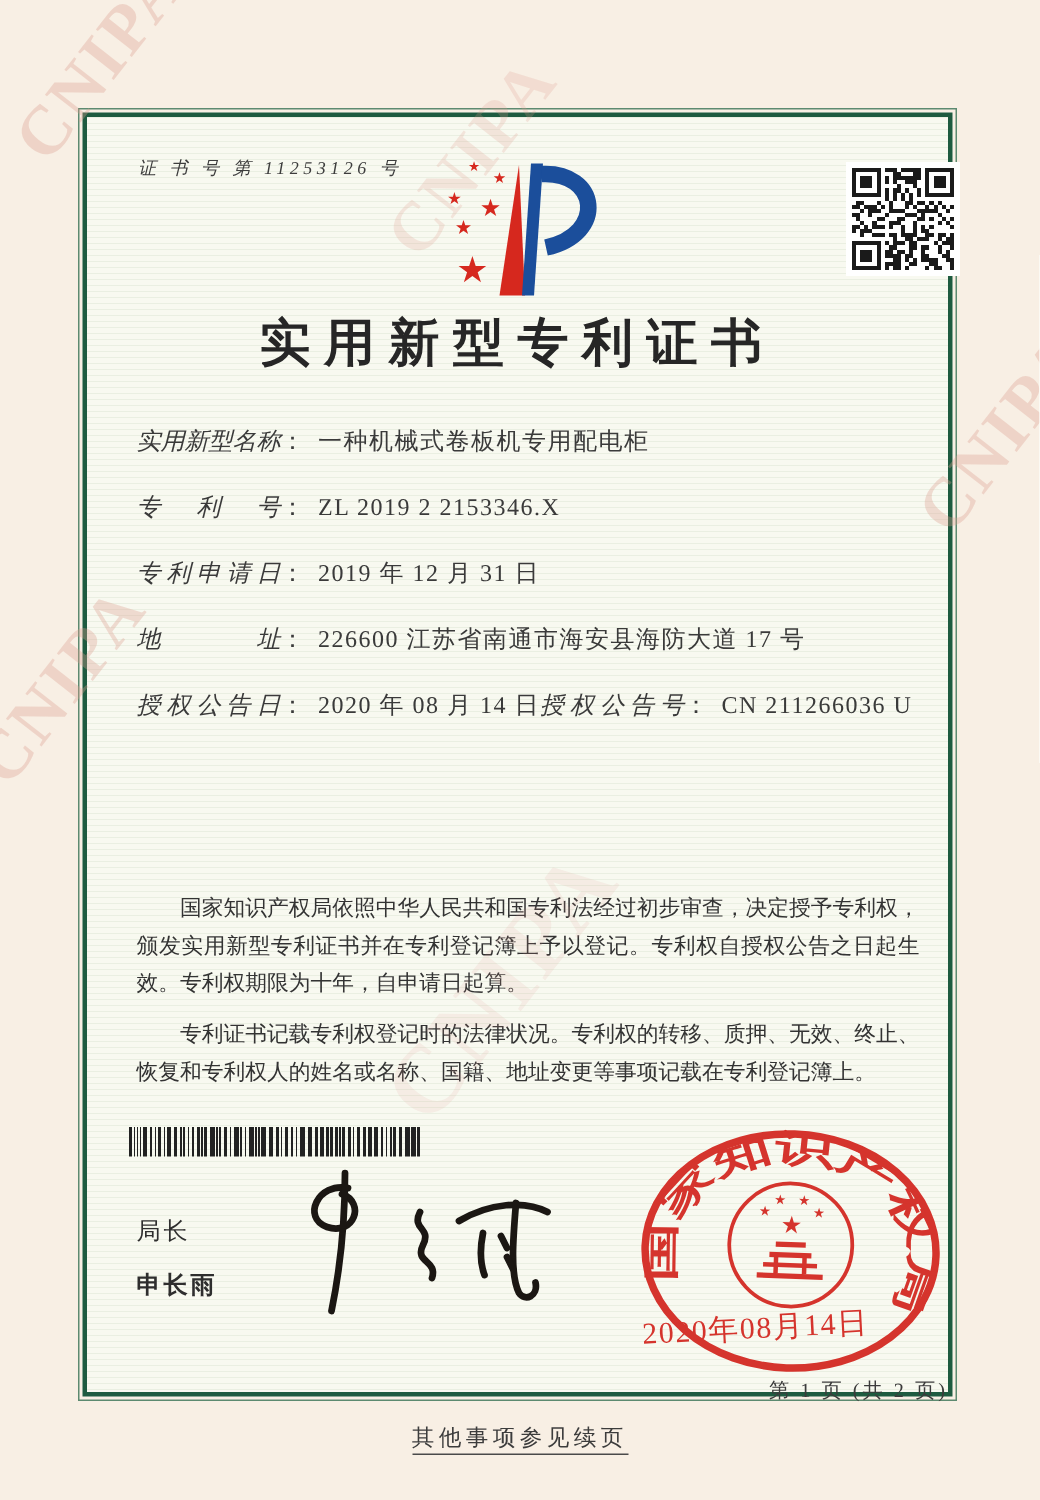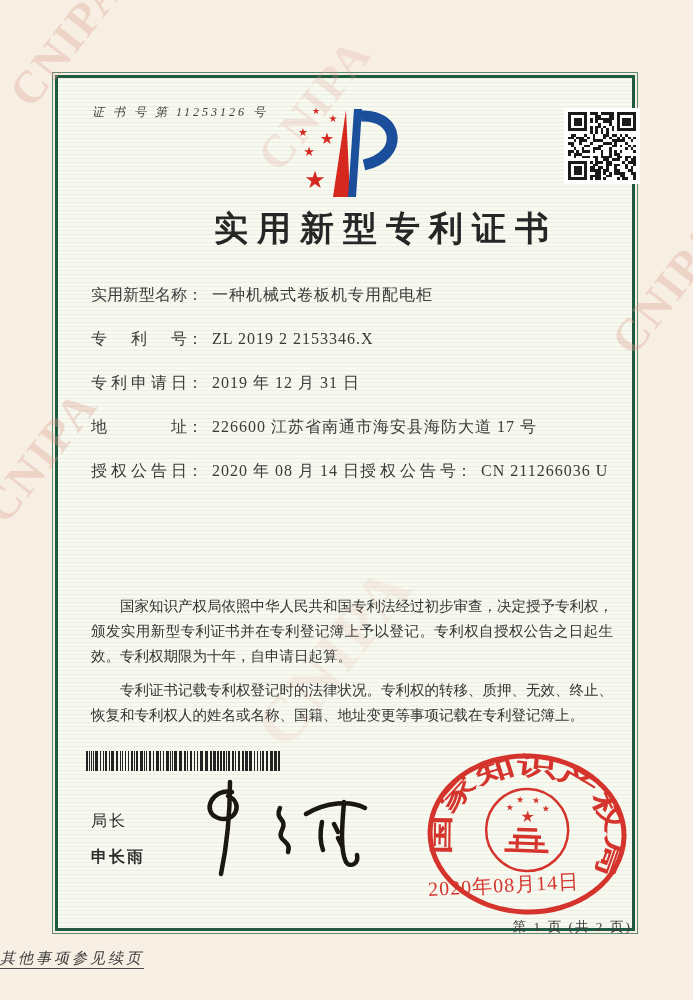--- a/index.html
+++ b/index.html
@@ -30,28 +30,29 @@
   }
   
   .cert-no {
     position:absolute; left:34px; top:26px;
     font-size:12px; letter-spacing:3px; color:#3d3d3d;font-style:italic;
   }
   .logo { position:absolute; left:225px; top:16px; width:128px; height:108px; }
   .qr   { position:absolute; left:506px; top:30px; width:76px; height:76px; background:#fff; }
   .title {
     position:absolute; left:0; top:128px; width:100%; text-align:center;
-    font-size:34px; font-weight:bold; letter-spacing:9px; color:#262626;margin-left:41px;
+    font-size:34px; font-weight:bold; letter-spacing:9px; color:#262626;
   }
   
   .fields { position:absolute; left:33px; top:206px; width:525px; color:#3a3a3a; }
   .field-row { font-size:16px; line-height:22px; margin-bottom:22px; white-space:nowrap; }
   .flabel {
     display:inline-block; width:96px; text-align:justify; text-align-last:justify;
     vertical-align:top;
+    font-style:italic;
   }
   .colon { margin-right:9px; }
   .fvalue { letter-spacing:1px; }
   .pair2 { }
   
   .paras {
     position:absolute; left:33px; top:516px; width:522px;
     font-size:14.5px; line-height:25px; color:#333; text-align:justify;
   }
   .paras p { margin:0 0 9px 0; text-indent:2em; }
@@ -59,21 +60,21 @@
   .barcode { position:absolute; left:28px; top:673px; width:200px; height:20px; }
   .director-title { position:absolute; left:33px; top:733px; font-size:16px; letter-spacing:2px; color:#2e2e2e; }
   .director-name  { position:absolute; left:33px; top:769px; font-size:16px; letter-spacing:2px; color:#2e2e2e;font-weight:bold; }
   .signature { position:absolute; left:130px; top:700px; width:190px; height:100px; }
   .seal { position:absolute; left:366px; top:674px; width:206px; height:166px; transform:rotate(2deg); opacity:.93; }
   .page-indicator {
     position:absolute; left:0; top:840px; width:100%; text-align:right;
     font-size:13.5px; letter-spacing:2px; color:#3b3b3b;
   }
   
-  .footer-note-wrap { position:absolute; left:0; top:949px; width:100%; z-index:3;font-style:italic; }
+  .footer-note-wrap { position:absolute; left:0; top:949px; width:100%; text-align:center; z-index:3; }
   .footer-note {
     font-size:15px; letter-spacing:3px; color:#3c3c3c;
     border-bottom:1px solid #4a4a4a; padding-bottom:2px;
   }
 </style>
 </head>
 <body>
 
 <div class="page">
 

